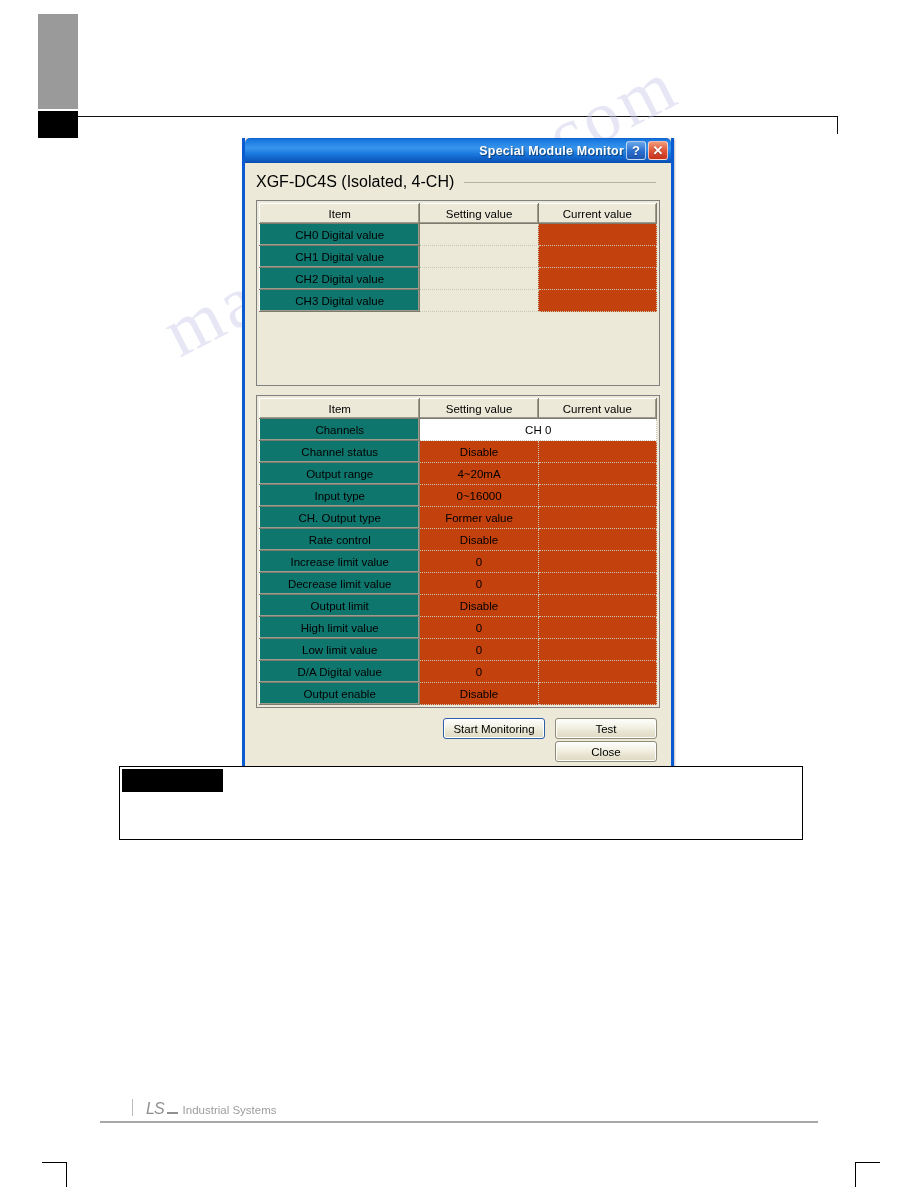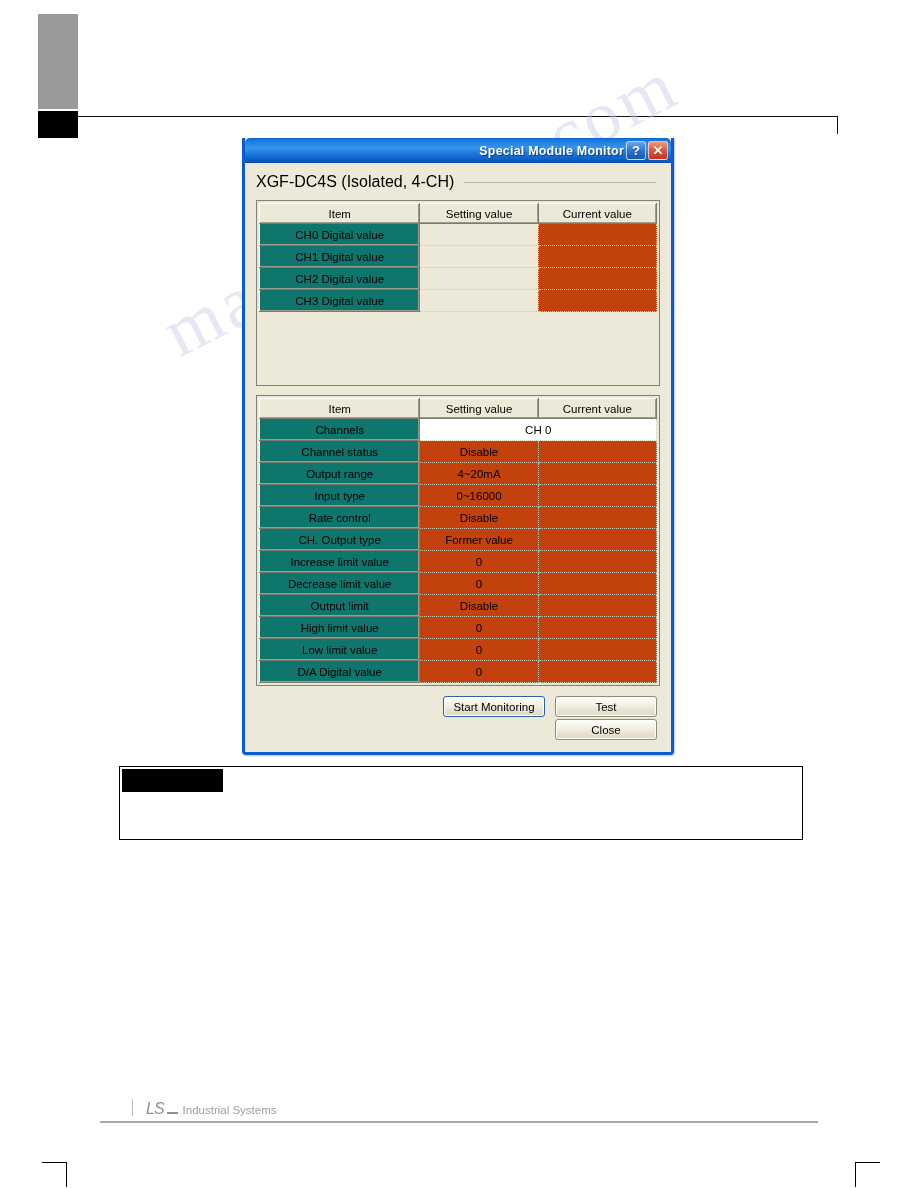--- a/index.html
+++ b/index.html
@@ -372,30 +372,30 @@
             <td class="item">Output range</td>
             <td class="val-white">4~20mA</td>
             <td class="val-white"></td>
           </tr>
           <tr>
             <td class="item">Input type</td>
             <td class="val-white">0~16000</td>
             <td class="val-white"></td>
           </tr>
           <tr>
+            <td class="item">CH. Output type</td>
+            <td class="val-white">Former value</td>
+            <td class="val-white"></td>
+          </tr>
+          <tr>
             <td class="item">Rate control</td>
             <td class="val-white">Disable</td>
             <td class="val-white"></td>
           </tr>
           <tr>
-            <td class="item">CH. Output type</td>
-            <td class="val-white">Former value</td>
-            <td class="val-white"></td>
-          </tr>
-          <tr>
             <td class="item">Increase limit value</td>
             <td class="val-white">0</td>
             <td class="val-white"></td>
           </tr>
           <tr>
             <td class="item">Decrease limit value</td>
             <td class="val-white">0</td>
             <td class="val-white"></td>
           </tr>
           <tr>
@@ -409,20 +409,25 @@
             <td class="val-white"></td>
           </tr>
           <tr>
             <td class="item">Low limit value</td>
             <td class="val-white">0</td>
             <td class="val-white"></td>
           </tr>
           <tr>
             <td class="item">D/A Digital value</td>
             <td class="val-white">0</td>
+            <td class="val-white"></td>
+          </tr>
+          <tr>
+            <td class="item">Output enable</td>
+            <td class="val-white">Disable</td>
             <td class="val-white"></td>
           </tr>
         </tbody>
       </table>
     </div>
 
     <div class="btn-area">
       <div class="btn-row">
         <div class="btn default">Start Monitoring</div>
         <div class="btn">Test</div>

